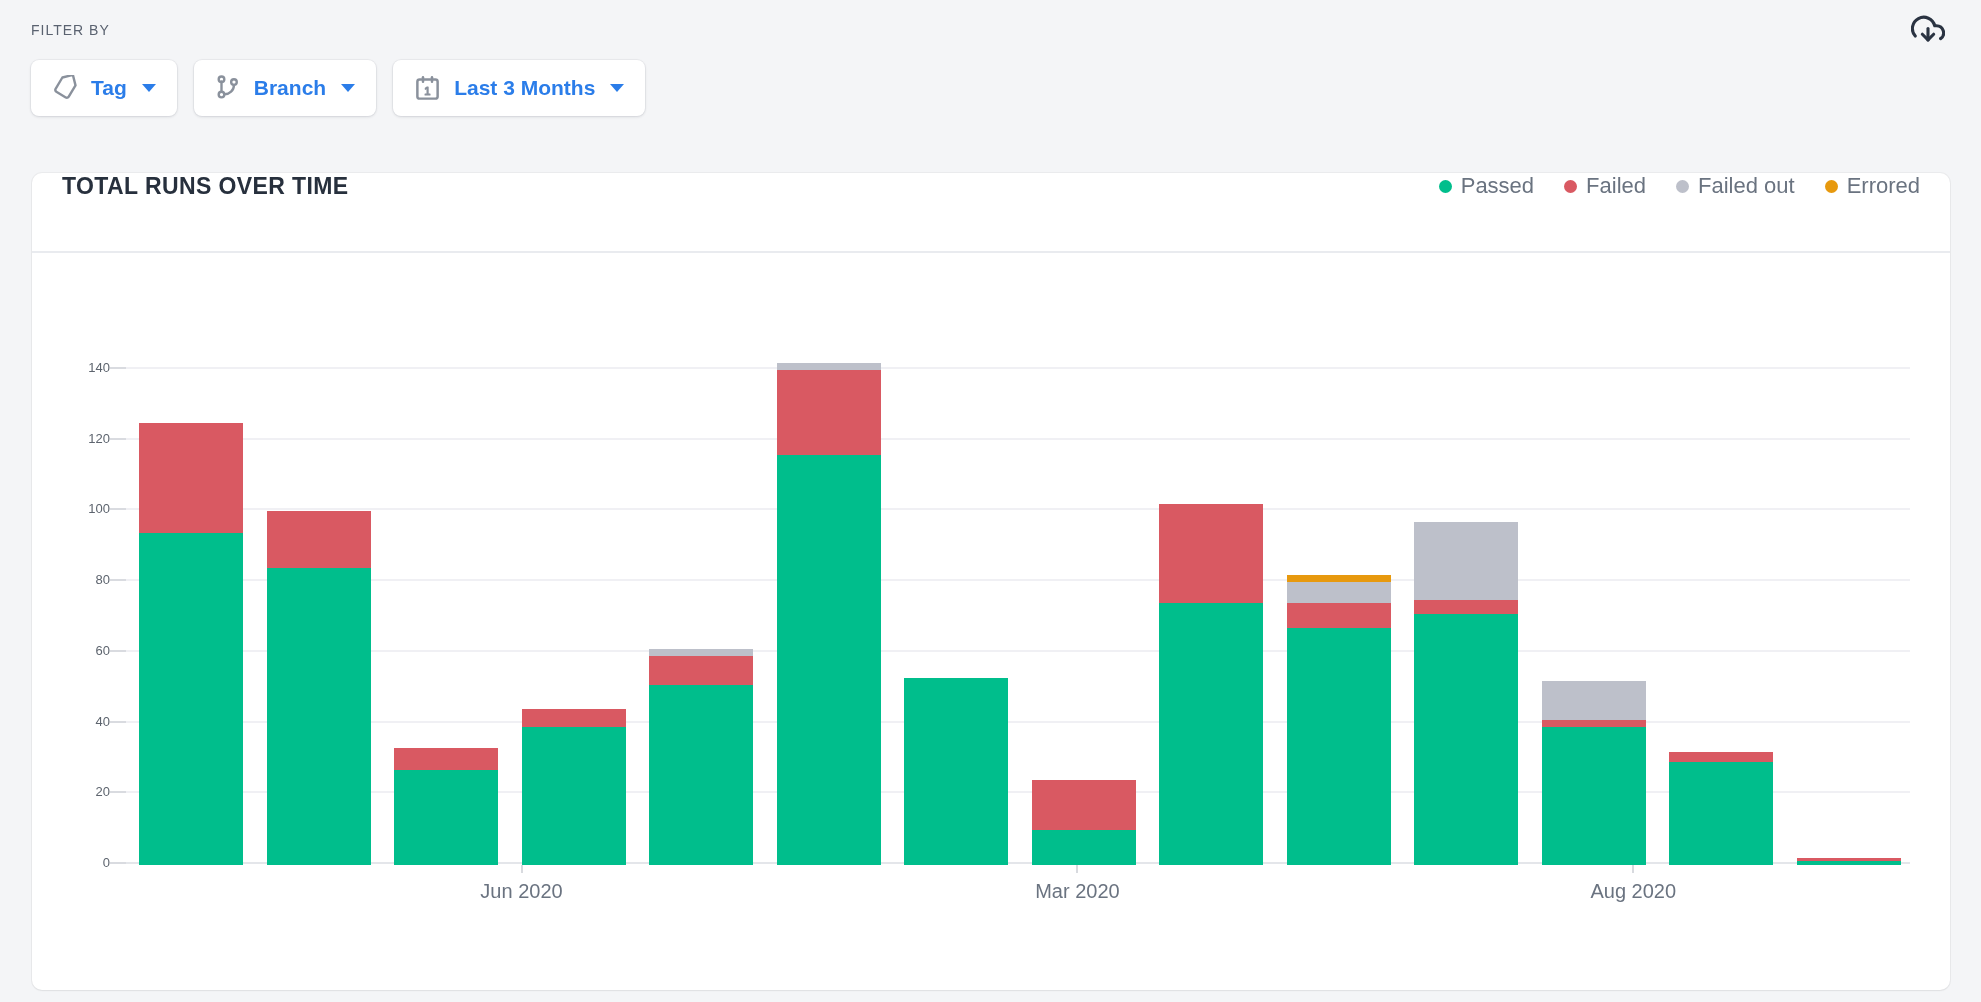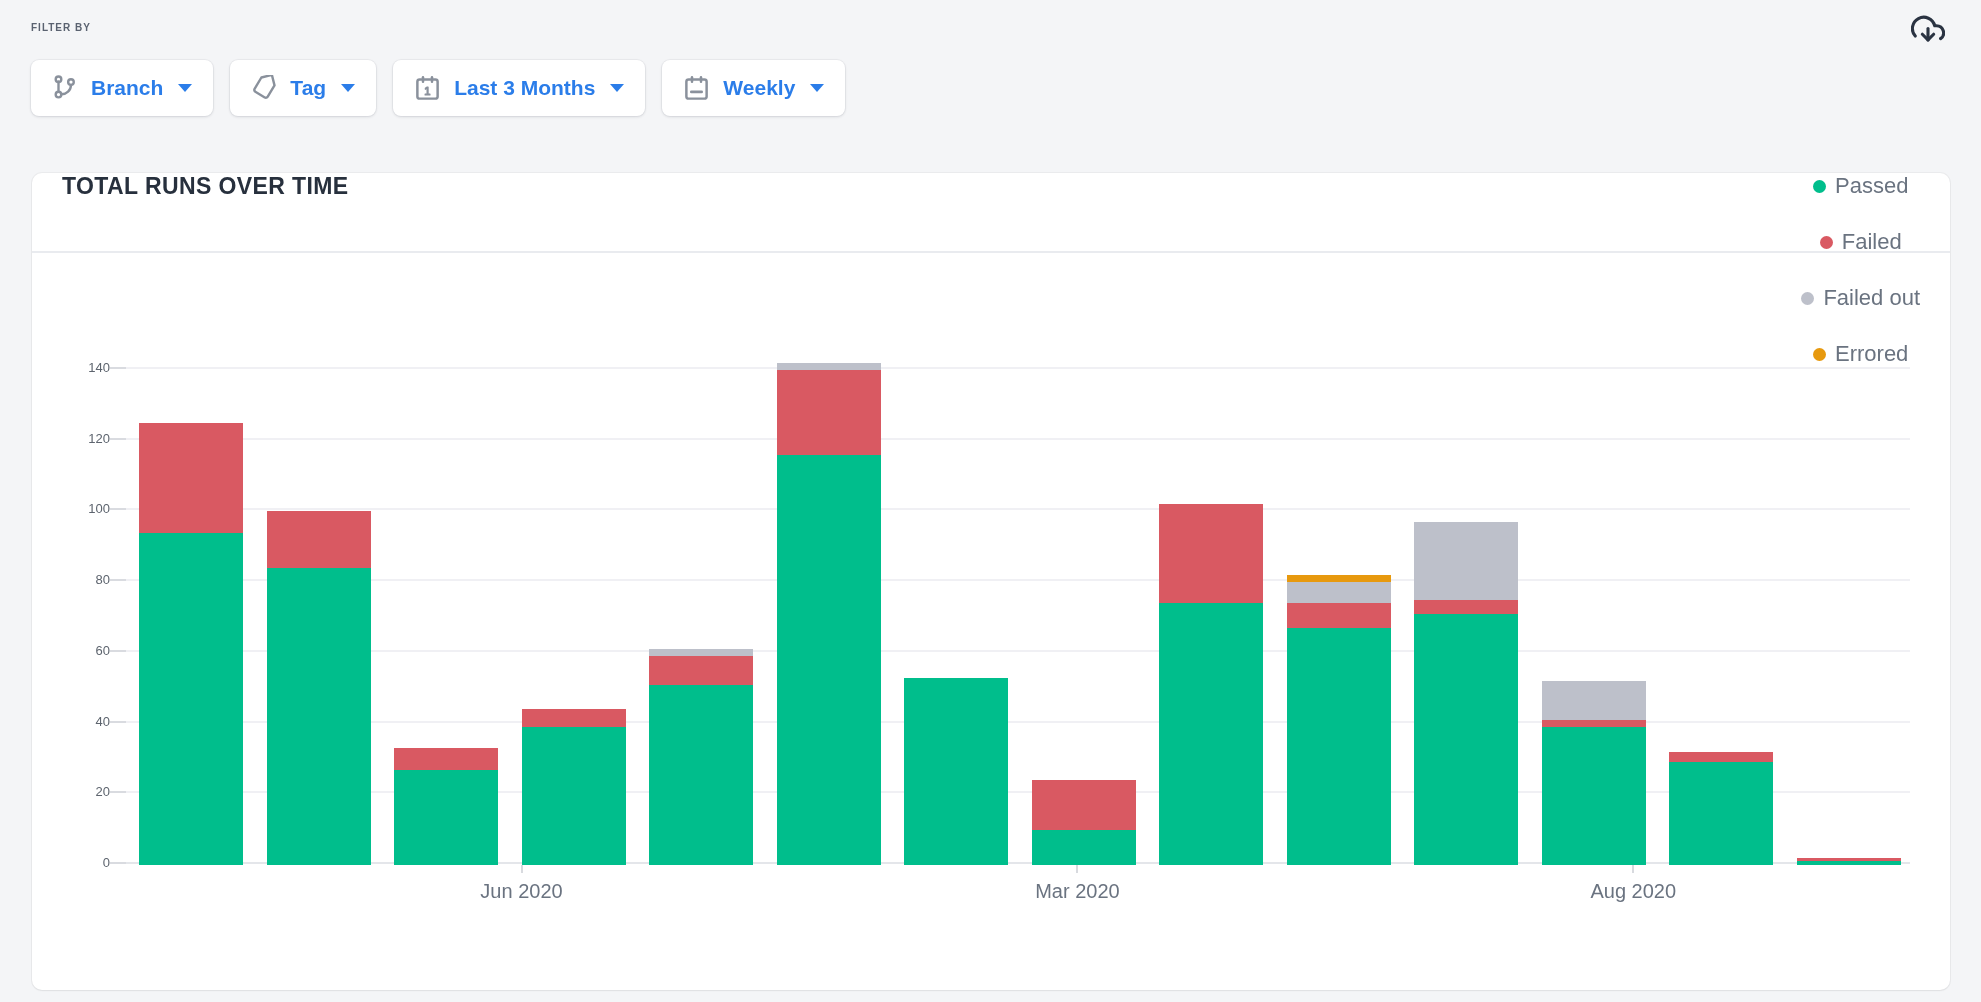--- a/index.html
+++ b/index.html
@@ -1,39 +1,39 @@
 <!DOCTYPE html>
 <html><head>
 <meta charset="utf-8">
 <style>
   html,body{margin:0;padding:0;background:#f4f5f7;}
   .page{position:relative;width:1981px;height:1002px;background:#f4f5f7;
         font-family:"Liberation Sans",sans-serif;overflow:hidden;}
 
-  .filter-label{position:absolute;left:31px;top:22px;font-size:10px;font-weight:bold;
+  .filter-label{position:absolute;left:31px;top:22px;font-size:14px;font-weight:normal;
         letter-spacing:1px;color:#5a6270;}
 
   .filter-row{position:absolute;left:31px;top:60px;display:flex;gap:17px;}
   .filter-btn{height:56px;background:#fff;border-radius:8px;display:flex;align-items:center;
         padding:0 21px;gap:13px;cursor:pointer;
         box-shadow:0 1px 3px rgba(16,24,40,.12),0 0 0 1px rgba(16,24,40,.04);}
   .filter-btn .blabel{color:#2b7de9;font-size:21px;font-weight:bold;}
   .caret{width:0;height:0;border-left:7px solid transparent;border-right:7px solid transparent;
         border-top:8px solid #2b7de9;margin-left:2px;}
   .ficon{display:flex;align-items:center;color:#8a919c;}
 
   .download-btn{position:absolute;right:33px;top:8px;width:40px;height:44px;display:flex;
         align-items:center;justify-content:center;color:#2a3342;cursor:pointer;}
 
   .card{position:absolute;left:32px;top:173px;width:1918px;height:817px;background:#fff;
         border-radius:10px;box-shadow:0 1px 2px rgba(0,0,0,.05),0 0 0 1px rgba(0,0,0,.04);}
   .card-header{height:78px;border-bottom:2px solid #e9ebef;display:flex;align-items:flex-start;
         justify-content:space-between;padding:0 30px;}
   .card-title{font-size:23px;font-weight:bold;color:#27303d;letter-spacing:.4px;}
-  .legend{display:flex;align-items:center;gap:30px;flex-direction:column;}
+  .legend{display:flex;align-items:center;gap:30px;}
   .legend-item{display:flex;align-items:center;gap:9px;font-size:22px;color:#6a7380;}
   .legend-dot{width:13px;height:13px;border-radius:50%;flex:0 0 auto;}
 
   .plot{position:absolute;left:86px;top:195px;width:1792px;height:495px;}
   .gridline{position:absolute;left:0;width:100%;height:2px;background:#f0f0f4;}
   .gridline.zero{background:#e4e6ea;}
   .ytick-stub{position:absolute;left:-8px;width:16px;height:2px;background:#d9dbe0;}
   .ytick-label{position:absolute;left:-86px;width:78px;text-align:right;font-size:13px;
         color:#5d646e;line-height:22px;}
   .bar{position:absolute;bottom:-2px;width:104px;display:flex;flex-direction:column-reverse;}
@@ -47,66 +47,54 @@
 
 <div class="page">
 
   <div class="filter-label">FILTER BY</div>
 
   <div class="filter-row">
 
     <div class="filter-btn">
       <span class="ficon">
         <svg width="26" height="26" viewBox="0 0 24 24" fill="none" stroke="currentColor" stroke-width="2.2" stroke-linecap="round" stroke-linejoin="round">
+          <path d="M20.59 13.41l-7.17 7.17a2 2 0 0 1-2.83 0L2 12V2h10l8.59 8.59a2 2 0 0 1 0 2.83z" transform="rotate(76 12 12)"></path>
+        </svg>
+      </span>
+      <span class="blabel">Tag</span>
+      <span class="caret"></span>
+    </div>
+
+    <div class="filter-btn">
+      <span class="ficon">
+        <svg width="26" height="26" viewBox="0 0 24 24" fill="none" stroke="currentColor" stroke-width="2.2" stroke-linecap="round" stroke-linejoin="round">
           <line x1="6" y1="6" x2="6" y2="15"></line>
           <circle cx="17.5" cy="6.5" r="2.6"></circle>
           <circle cx="6" cy="4" r="2.6"></circle>
           <circle cx="6" cy="18" r="2.6"></circle>
           <path d="M17.5 9.2a8.6 8.6 0 0 1-9 8.6"></path>
         </svg>
       </span>
       <span class="blabel">Branch</span>
-      <span class="caret"></span>
-    </div>
-
-    <div class="filter-btn">
-      <span class="ficon">
-        <svg width="26" height="26" viewBox="0 0 24 24" fill="none" stroke="currentColor" stroke-width="2.2" stroke-linecap="round" stroke-linejoin="round">
-          <path d="M20.59 13.41l-7.17 7.17a2 2 0 0 1-2.83 0L2 12V2h10l8.59 8.59a2 2 0 0 1 0 2.83z" transform="rotate(76 12 12)"></path>
-        </svg>
-      </span>
-      <span class="blabel">Tag</span>
       <span class="caret"></span>
     </div>
 
     <div class="filter-btn">
       <span class="ficon">
         <svg width="27" height="27" viewBox="0 0 24 24" fill="none" stroke="currentColor" stroke-width="2.2" stroke-linecap="round" stroke-linejoin="round">
           <rect x="3" y="4" width="18" height="17" rx="2"></rect>
           <line x1="8" y1="2" x2="8" y2="6"></line>
           <line x1="16" y1="2" x2="16" y2="6"></line>
           <text x="12" y="18" text-anchor="middle" font-size="10" stroke-width="1" fill="currentColor" font-family="Liberation Sans, sans-serif">1</text>
         </svg>
       </span>
       <span class="blabel">Last 3 Months</span>
       <span class="caret"></span>
     </div>
 
-    <div class="filter-btn">
-      <span class="ficon">
-        <svg width="27" height="27" viewBox="0 0 24 24" fill="none" stroke="currentColor" stroke-width="2.2" stroke-linecap="round" stroke-linejoin="round">
-          <rect x="3" y="4" width="18" height="17" rx="2"></rect>
-          <line x1="8" y1="2" x2="8" y2="6"></line>
-          <line x1="16" y1="2" x2="16" y2="6"></line>
-          <line x1="7.5" y1="15" x2="16.5" y2="15" stroke-width="2.6"></line>
-        </svg>
-      </span>
-      <span class="blabel">Weekly</span>
-      <span class="caret"></span>
-    </div>
   </div>
 
   <div class="download-btn">
     <svg width="34" height="34" viewBox="0 0 24 24" fill="none" stroke="currentColor" stroke-width="2.2" stroke-linecap="round" stroke-linejoin="round">
       <path d="M20.88 18.09A5 5 0 0 0 18 9h-1.26A8 8 0 1 0 3 16.29"></path>
       <polyline points="8 15 12 19 16 15"></polyline>
       <line x1="12" y1="11" x2="12" y2="19"></line>
     </svg>
   </div>
 

